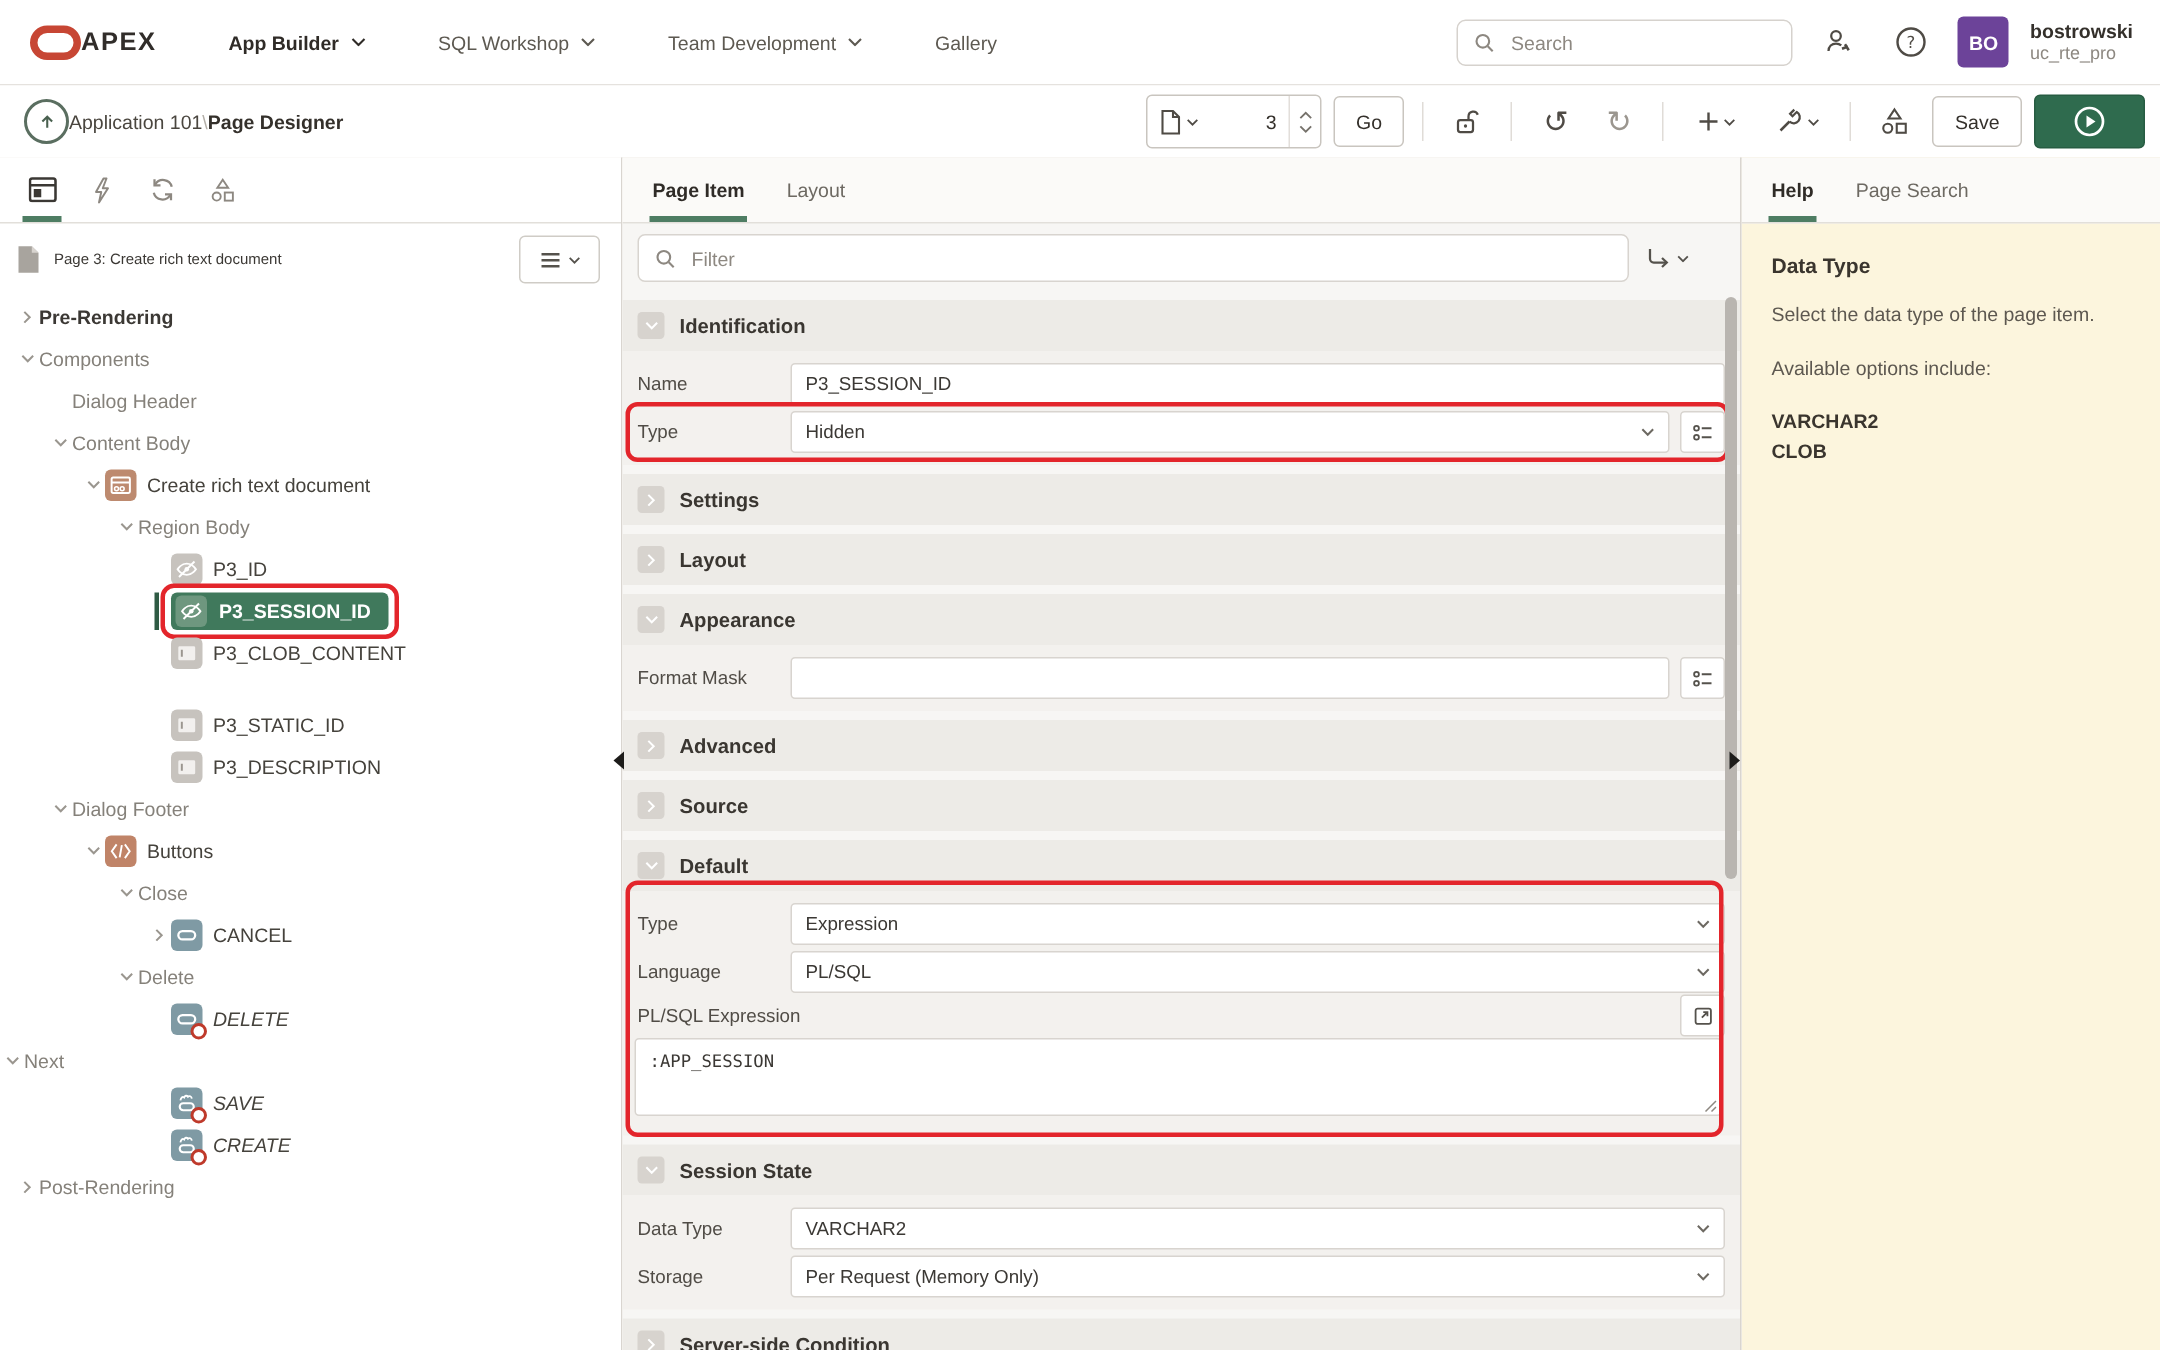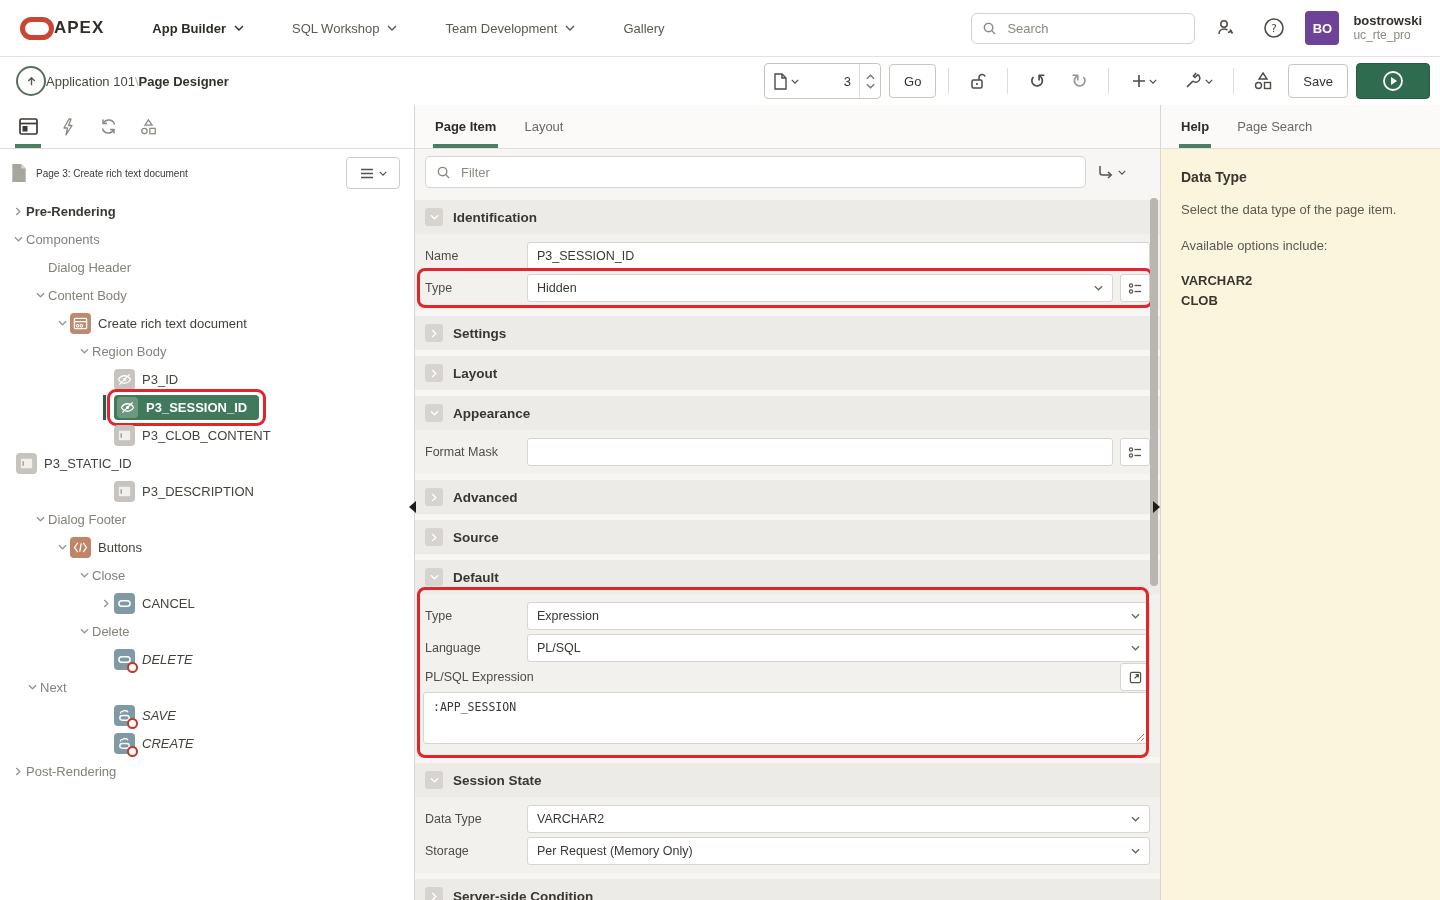--- a/index.html
+++ b/index.html
@@ -444,21 +444,21 @@
           <div class="tree-row" style="padding-left: 98px;">
             <span class="tree-chev"></span>
             <span class="chip gray">
               <svg width="15" height="15" viewBox="0 0 16 16">
                 <rect x="2" y="3" width="12" height="10" rx="1" fill="#f2f0ee"></rect>
                 <path d="M4.5 5.5v5" stroke="#9b968f" stroke-width="1.4"></path>
               </svg>
             </span>
             <span class="t-normal">P3_CLOB_CONTENT</span>
           </div>
-          <div class="tree-row" style="">
+          <div class="tree-row" style="padding-left: 98px; margin-top: 20px;">
             <span class="tree-chev"></span>
             <span class="chip gray">
               <svg width="15" height="15" viewBox="0 0 16 16">
                 <rect x="2" y="3" width="12" height="10" rx="1" fill="#f2f0ee"></rect>
                 <path d="M4.5 5.5v5" stroke="#9b968f" stroke-width="1.4"></path>
               </svg>
             </span>
             <span class="t-normal">P3_STATIC_ID</span>
           </div>
           <div class="tree-row" style="padding-left: 98px;">
@@ -524,21 +524,21 @@
           <div class="tree-row" style="padding-left: 98px;">
             <span class="tree-chev"></span>
             <span class="chip bluegray">
               <svg width="15" height="15" viewBox="0 0 16 16">
                 <rect x="2" y="5" width="12" height="6" rx="3" fill="none" stroke="#fff" stroke-width="1.6"></rect>
               </svg>
               <span class="badge"></span>
             </span>
             <span class="t-italic">DELETE</span>
           </div>
-          <div class="tree-row" style=" margin-left: 24px;">
+          <div class="tree-row" style="">
             <span class="tree-chev">
               <svg width="9" height="6" viewBox="0 0 10 6">
                 <path d="M1 1l4 4 4-4" fill="none" stroke="currentColor" stroke-width="1.5"></path>
               </svg>
             </span>
             <span class="t-muted">Next</span>
           </div>
           <div class="tree-row" style="padding-left: 98px;">
             <span class="tree-chev"></span>
             <span class="chip bluegray">

